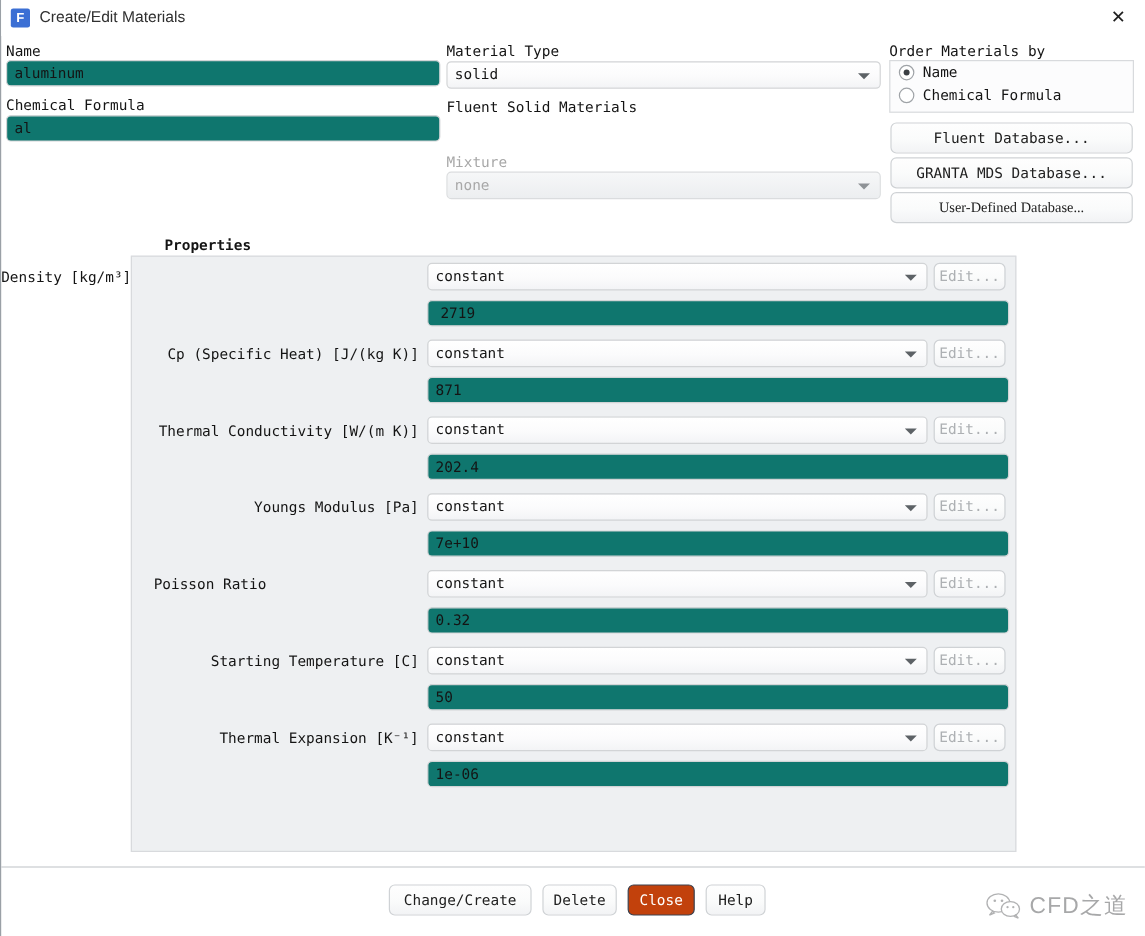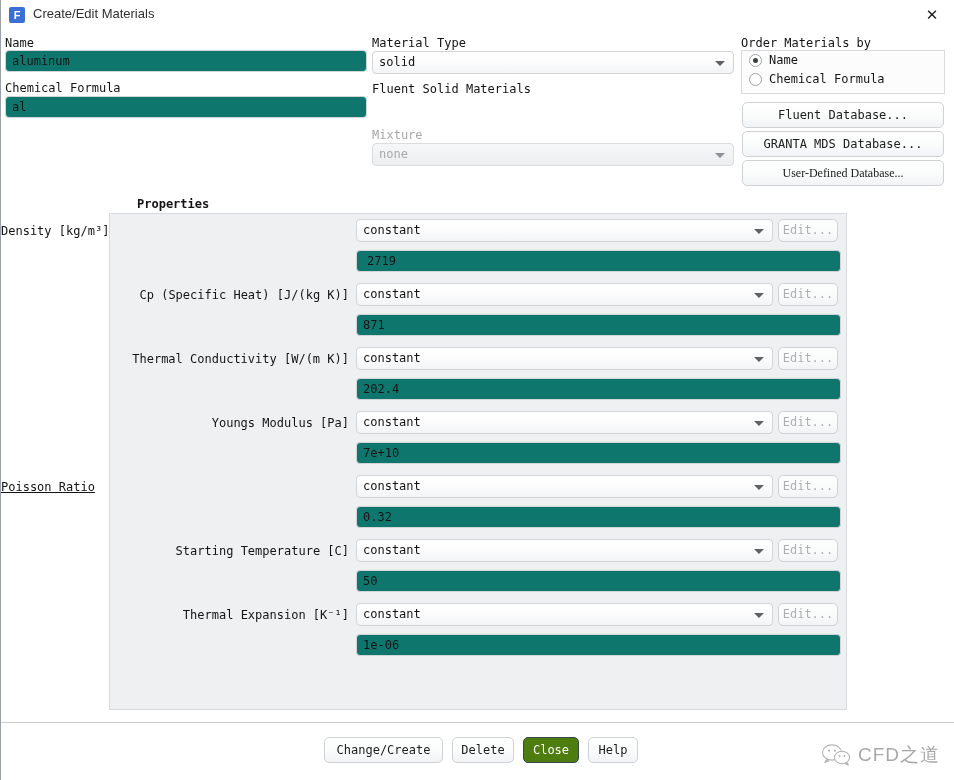--- a/index.html
+++ b/index.html
@@ -135,21 +135,21 @@
     border-radius: 5px;
     font-family: "DejaVu Sans Mono", "Liberation Mono", monospace;
     font-size: 12px;
     color: #202020;
     text-align: center;
     white-space: nowrap;
     cursor: pointer;
   }
   .btn.disabled { color: #adb0b3; }
   .btn.primary {
-    background: #4d7c0f;
+    background: #c2410c;
     border-color: #3c4351;
     color: #ffffff;
   }
 
   
   .groupbox {
     position: absolute;
     box-sizing: border-box;
     border: 1px solid #d8dadd;
     background: #fcfcfd;
@@ -259,21 +259,21 @@
       <div class="btn disabled" style="left: 777px; top: 283px; width: 60px; height: 23px; line-height: 21px;">Edit...</div>
       <div class="txtfield" style="left: 355px; top: 314px; width: 485px;">871</div>
       <div class="lbl" style="left: 0px; width: 348px; text-align: right; top: 352px;">Thermal Conductivity [W/(m K)]</div>
       <div class="combo" style="left: 355px; top: 347px; width: 417px;"><span>constant</span><span class="arrow"></span></div>
       <div class="btn disabled" style="left: 777px; top: 347px; width: 60px; height: 23px; line-height: 21px;">Edit...</div>
       <div class="txtfield" style="left: 355px; top: 378px; width: 485px;">202.4</div>
       <div class="lbl" style="left: 0px; width: 348px; text-align: right; top: 416px;">Youngs Modulus [Pa]</div>
       <div class="combo" style="left: 355px; top: 411px; width: 417px;"><span>constant</span><span class="arrow"></span></div>
       <div class="btn disabled" style="left: 777px; top: 411px; width: 60px; height: 23px; line-height: 21px;">Edit...</div>
       <div class="txtfield" style="left: 355px; top: 442px; width: 485px;">7e+10</div>
-      <div class="lbl" style="left: 0px; width: 348px; text-align: left; top: 480px; text-decoration: underline;">Poisson Ratio</div>
+      <div class="lbl" style="left: 0px; width: 348px; text-align: center; top: 480px;">Poisson Ratio</div>
       <div class="combo" style="left: 355px; top: 475px; width: 417px;"><span>constant</span><span class="arrow"></span></div>
       <div class="btn disabled" style="left: 777px; top: 475px; width: 60px; height: 23px; line-height: 21px;">Edit...</div>
       <div class="txtfield" style="left: 355px; top: 506px; width: 485px;">0.32</div>
       <div class="lbl" style="left: 0px; width: 348px; text-align: right; top: 544px;">Starting Temperature [C]</div>
       <div class="combo" style="left: 355px; top: 539px; width: 417px;"><span>constant</span><span class="arrow"></span></div>
       <div class="btn disabled" style="left: 777px; top: 539px; width: 60px; height: 23px; line-height: 21px;">Edit...</div>
       <div class="txtfield" style="left: 355px; top: 570px; width: 485px;">50</div>
       <div class="lbl" style="left: 0px; width: 348px; text-align: right; top: 608px;">Thermal Expansion [K⁻¹]</div>
       <div class="combo" style="left: 355px; top: 603px; width: 417px;"><span>constant</span><span class="arrow"></span></div>
       <div class="btn disabled" style="left: 777px; top: 603px; width: 60px; height: 23px; line-height: 21px;">Edit...</div>

